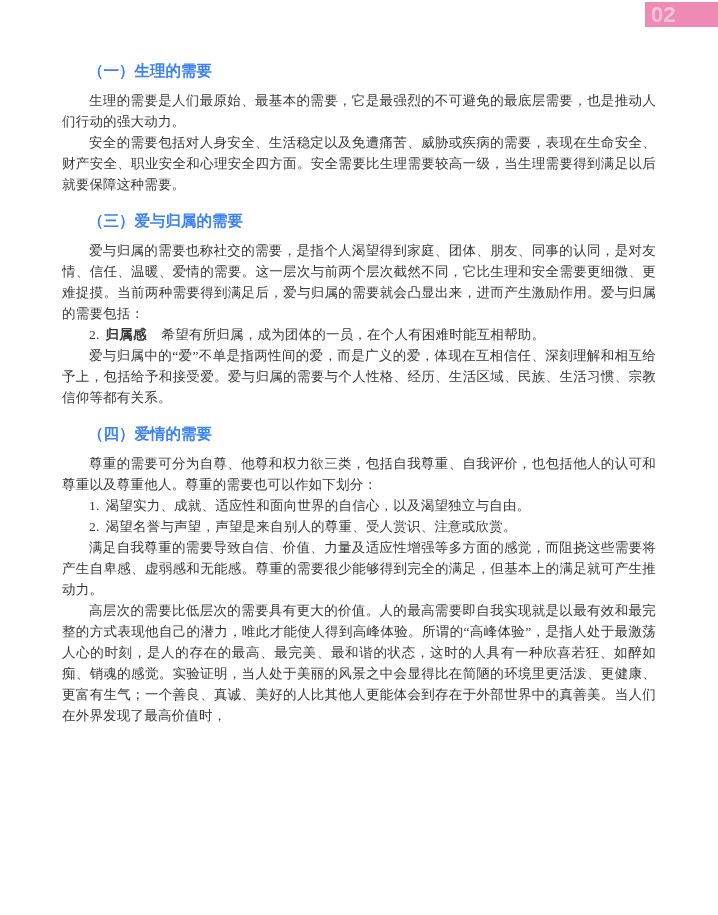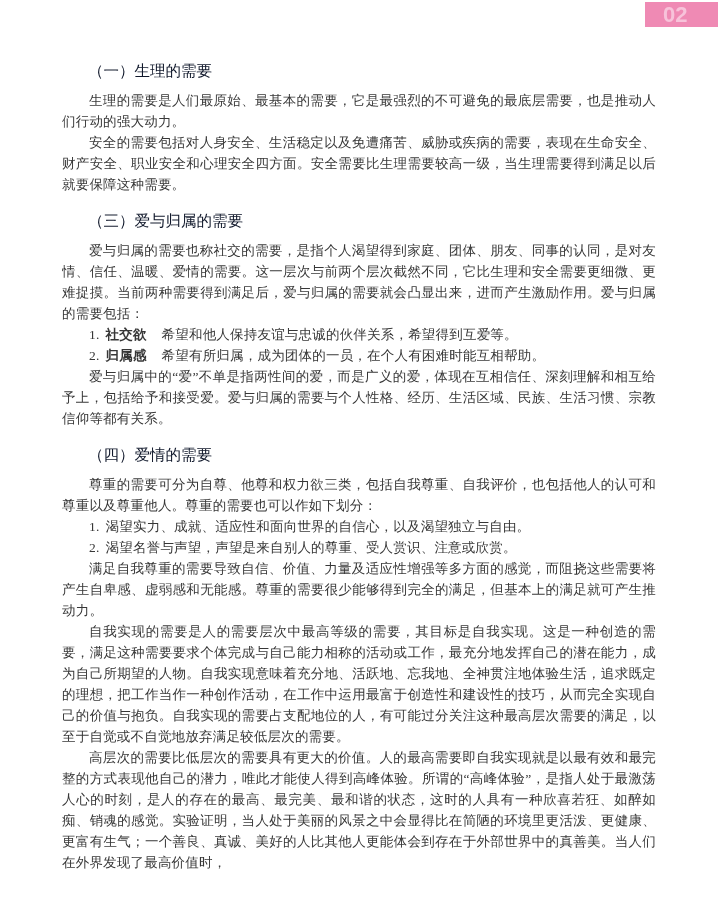--- a/index.html
+++ b/index.html
@@ -31,34 +31,34 @@
   .chapter-label {
     font-family:Liberation Serif, serif;
     font-weight:bold; font-size:12px; color:#ee5f9b;
     letter-spacing:1px;
     margin-right:17px;
   }
   .chapter-box {
     width:73px; height:25px;
     background:#ef8ab4;
     display:flex; align-items:center;
-    padding-left:18px; box-sizing:border-box;
+    padding-left:6px; box-sizing:border-box;
     font-family:"Liberation Sans","DejaVu Sans",sans-serif;
     font-weight:bold; font-size:22px; line-height:25px;
     color:#f7c3da;
   }
   
   .content {
     position:absolute; top:27px; left:62px; right:62px; bottom:0;
     overflow:hidden;
   }
   .section-heading {
-    color:#0f172a;
+    color:#3b82f6;
     font-size:15.5px; line-height:20px;
-    font-weight:normal;
+    font-weight:bold;
     margin:16px 0 9px 0;
     padding-left:26px;
   }
   .section:first-of-type .section-heading { margin-top:34px; }
   .para {
     font-size:13.5px;
     line-height:21px;
     text-align:justify;
     text-indent:2em;
     margin:0;
@@ -93,32 +93,30 @@
       <p class="para">生理的需要是人们最原始、最基本的需要，它是最强烈的不可避免的最底层需要，也是推动人们行动的强大动力。</p>
     </div>
 
     <div class="section">
       <p class="para">安全的需要包括对人身安全、生活稳定以及免遭痛苦、威胁或疾病的需要，表现在生命安全、财产安全、职业安全和心理安全四方面。安全需要比生理需要较高一级，当生理需要得到满足以后就要保障这种需要。</p>
     </div>
 
     <div class="section">
       <h3 class="section-heading">（三）爱与归属的需要</h3>
       <p class="para">爱与归属的需要也称社交的需要，是指个人渴望得到家庭、团体、朋友、同事的认同，是对友情、信任、温暖、爱情的需要。这一层次与前两个层次截然不同，它比生理和安全需要更细微、更难捉摸。当前两种需要得到满足后，爱与归属的需要就会凸显出来，进而产生激励作用。爱与归属的需要包括：</p>
-      <p class="para list-item"><span class="num">1.</span><span class="term">社交欲</span><span>希望和他人保持友谊与忠诚的伙伴关系，希望得到互爱等。</span></p>
       <p class="para list-item"><span class="num">2.</span><span class="term">归属感</span><span>希望有所归属，成为团体的一员，在个人有困难时能互相帮助。</span></p>
       <p class="para">爱与归属中的“爱”不单是指两性间的爱，而是广义的爱，体现在互相信任、深刻理解和相互给予上，包括给予和接受爱。爱与归属的需要与个人性格、经历、生活区域、民族、生活习惯、宗教信仰等都有关系。</p>
     </div>
 
     <div class="section">
       <h3 class="section-heading">（四）爱情的需要</h3>
       <p class="para">尊重的需要可分为自尊、他尊和权力欲三类，包括自我尊重、自我评价，也包括他人的认可和尊重以及尊重他人。尊重的需要也可以作如下划分：</p>
       <p class="para list-item"><span class="num">1.</span><span>渴望实力、成就、适应性和面向世界的自信心，以及渴望独立与自由。</span></p>
       <p class="para list-item"><span class="num">2.</span><span>渴望名誉与声望，声望是来自别人的尊重、受人赏识、注意或欣赏。</span></p>
       <p class="para">满足自我尊重的需要导致自信、价值、力量及适应性增强等多方面的感觉，而阻挠这些需要将产生自卑感、虚弱感和无能感。尊重的需要很少能够得到完全的满足，但基本上的满足就可产生推动力。</p>
     </div>
 
     <div class="section">
-      <p class="para">自我实现的需要是人的需要层次中最高等级的需要，其目标是自我实现。这是一种创造的需要，满足这种需要要求个体完成与自己能力相称的活动或工作，最充分地发挥自己的潜在能力，成为自己所期望的人物。自我实现意味着充分地、活跃地、忘我地、全神贯注地体验生活，追求既定的理想，把工作当作一种创作活动，在工作中运用最富于创造性和建设性的技巧，从而完全实现自己的价值与抱负。自我实现的需要占支配地位的人，有可能过分关注这种最高层次需要的满足，以至于自觉或不自觉地放弃满足较低层次的需要。</p>
       <p class="para">高层次的需要比低层次的需要具有更大的价值。人的最高需要即自我实现就是以最有效和最完整的方式表现他自己的潜力，唯此才能使人得到高峰体验。所谓的“高峰体验”，是指人处于最激荡人心的时刻，是人的存在的最高、最完美、最和谐的状态，这时的人具有一种欣喜若狂、如醉如痴、销魂的感觉。实验证明，当人处于美丽的风景之中会显得比在简陋的环境里更活泼、更健康、更富有生气；一个善良、真诚、美好的人比其他人更能体会到存在于外部世界中的真善美。当人们在外界发现了最高价值时，</p>
     </div>
 
   </div>
 </div>
 
 </body></html>

